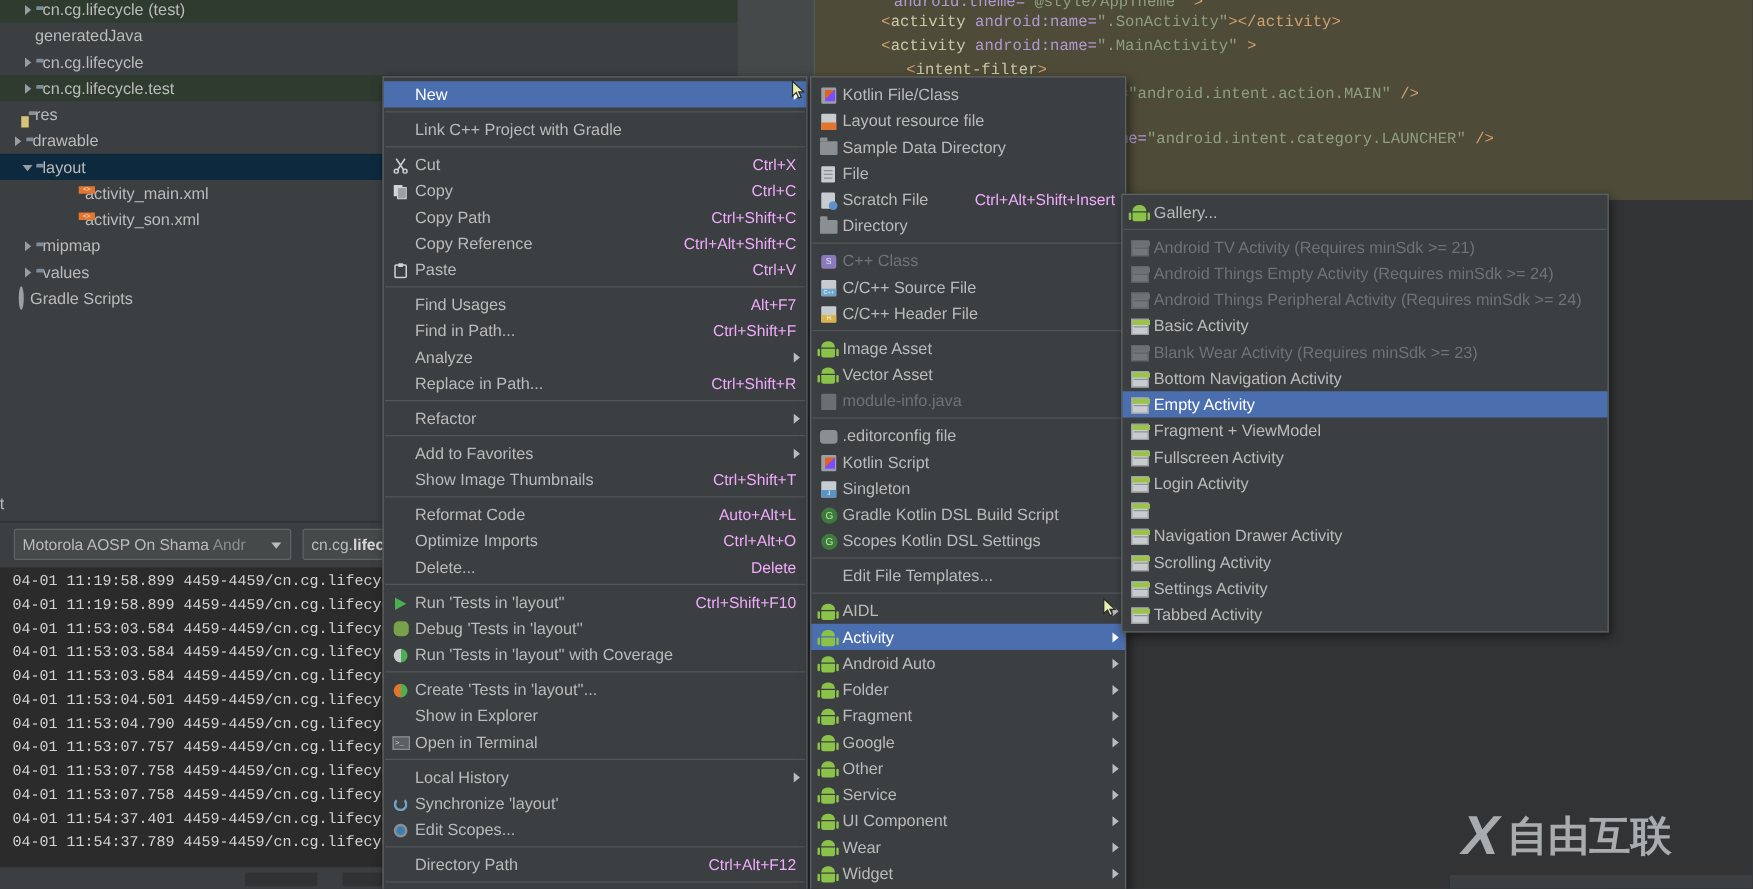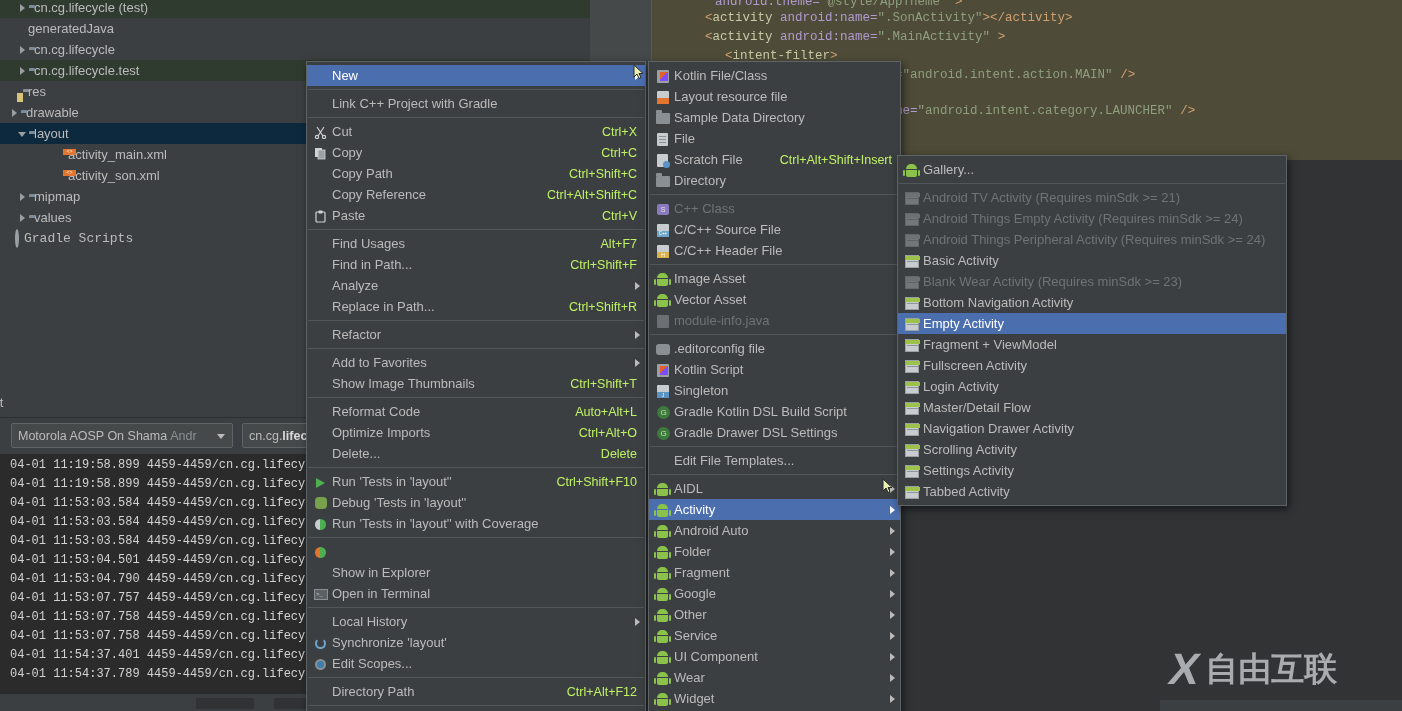--- a/index.html
+++ b/index.html
@@ -211,21 +211,21 @@
     font-size: 13px; color: #bbbbbb; white-space: nowrap;
     cursor: default;
   }
   .mi.sel { background: #4b6eaf; color: #ffffff; }
   .mi.dis { color: #6f7376; }
   .mi-ico {
     flex: 0 0 22px; width: 22px; height: 16px; position: relative; margin-left: 3px;
   }
   .mi-text { flex: 1 1 auto; }
   .mi-acc {
-    color: #bef264; font-size: 12.5px; margin-left: 26px; padding-right: 2px;
+    color: #f0abfc; font-size: 12.5px; margin-left: 26px; padding-right: 2px;
   }
   .mi-sub {
     position: absolute; right: 5px; top: 7px;
     border-left: 5px solid #bbbbbb; border-top: 4px solid transparent; border-bottom: 4px solid transparent;
   }
   .mi.sel .mi-sub { border-left-color: #ffffff; }
   .sep { height: 1px; background: #515658; margin: 3px 1px; }
 
   
   .g-droid { position:absolute; left:4px; top:2px; width:13px; height:13px; }
@@ -366,21 +366,21 @@
       <div class="tree-row" style="top:186px; padding-left:14px;">
         <span class="arrow right"></span>
         <span class="ico"><span class="ico-folder blue"></span></span>
         <span class="tree-label">mipmap</span>
       </div>
       <div class="tree-row" style="top:207px; padding-left:14px;">
         <span class="arrow right"></span>
         <span class="ico"><span class="ico-folder blue"></span></span>
         <span class="tree-label">values</span>
       </div>
-      <div class="tree-row" style="top:228px; padding-left:-6px;font-family:Liberation Mono, monospace;">
+      <div class="tree-row" style="top:228px; padding-left:-6px;">
         <span class="arrow"></span>
         <span class="ico"><span class="ico-gradle"></span></span>
         <span class="tree-label">Gradle Scripts</span>
       </div>
     </div>
 
   <div class="logcat">
     <div class="logcat-tabbar">
       <div class="logcat-tab">cat</div>
     </div>
@@ -550,20 +550,21 @@
         <span class="mi-ico">
           <span class="g-cov"></span>
         </span>
         <span class="mi-text">Run 'Tests in 'layout'' with Coverage</span>
       </div>
       <div class="sep"></div>
       <div class="mi" style="height:21px">
         <span class="mi-ico">
           <span class="g-create"></span>
         </span>
+        <span class="mi-text">Create 'Tests in 'layout''...</span>
       </div>
       <div class="mi" style="height:21px">
         <span class="mi-ico"></span>
         <span class="mi-text">Show in Explorer</span>
       </div>
       <div class="mi" style="height:21px">
         <span class="mi-ico">
           <span class="g-term">&gt;_</span>
         </span>
         <span class="mi-text">Open in Terminal</span>
@@ -704,21 +705,21 @@
       <div class="mi" style="height:21px">
         <span class="mi-ico">
           <span class="g-gr">G</span>
         </span>
         <span class="mi-text">Gradle Kotlin DSL Build Script</span>
       </div>
       <div class="mi" style="height:21px">
         <span class="mi-ico">
           <span class="g-gr">G</span>
         </span>
-        <span class="mi-text">Gradle Drawer DSL Settings</span>
+        <span class="mi-text">Scopes Kotlin DSL Settings</span>
       </div>
       <div class="sep"></div>
       <div class="mi" style="height:21px">
         <span class="mi-ico"></span>
         <span class="mi-text">Edit File Templates...</span>
       </div>
       <div class="sep"></div>
       <div class="mi" style="height:21px">
         <span class="mi-ico">
           <span class="g-droid">
@@ -924,21 +925,20 @@
       <div class="mi" style="height:21px">
         <span class="mi-ico">
           <span class="g-act"></span>
         </span>
         <span class="mi-text">Login Activity</span>
       </div>
       <div class="mi" style="height:21px">
         <span class="mi-ico">
           <span class="g-act"></span>
         </span>
-        <span class="mi-text">Master/Detail Flow</span>
       </div>
       <div class="mi" style="height:21px">
         <span class="mi-ico">
           <span class="g-act"></span>
         </span>
         <span class="mi-text">Navigation Drawer Activity</span>
       </div>
       <div class="mi" style="height:21px">
         <span class="mi-ico">
           <span class="g-act"></span>

